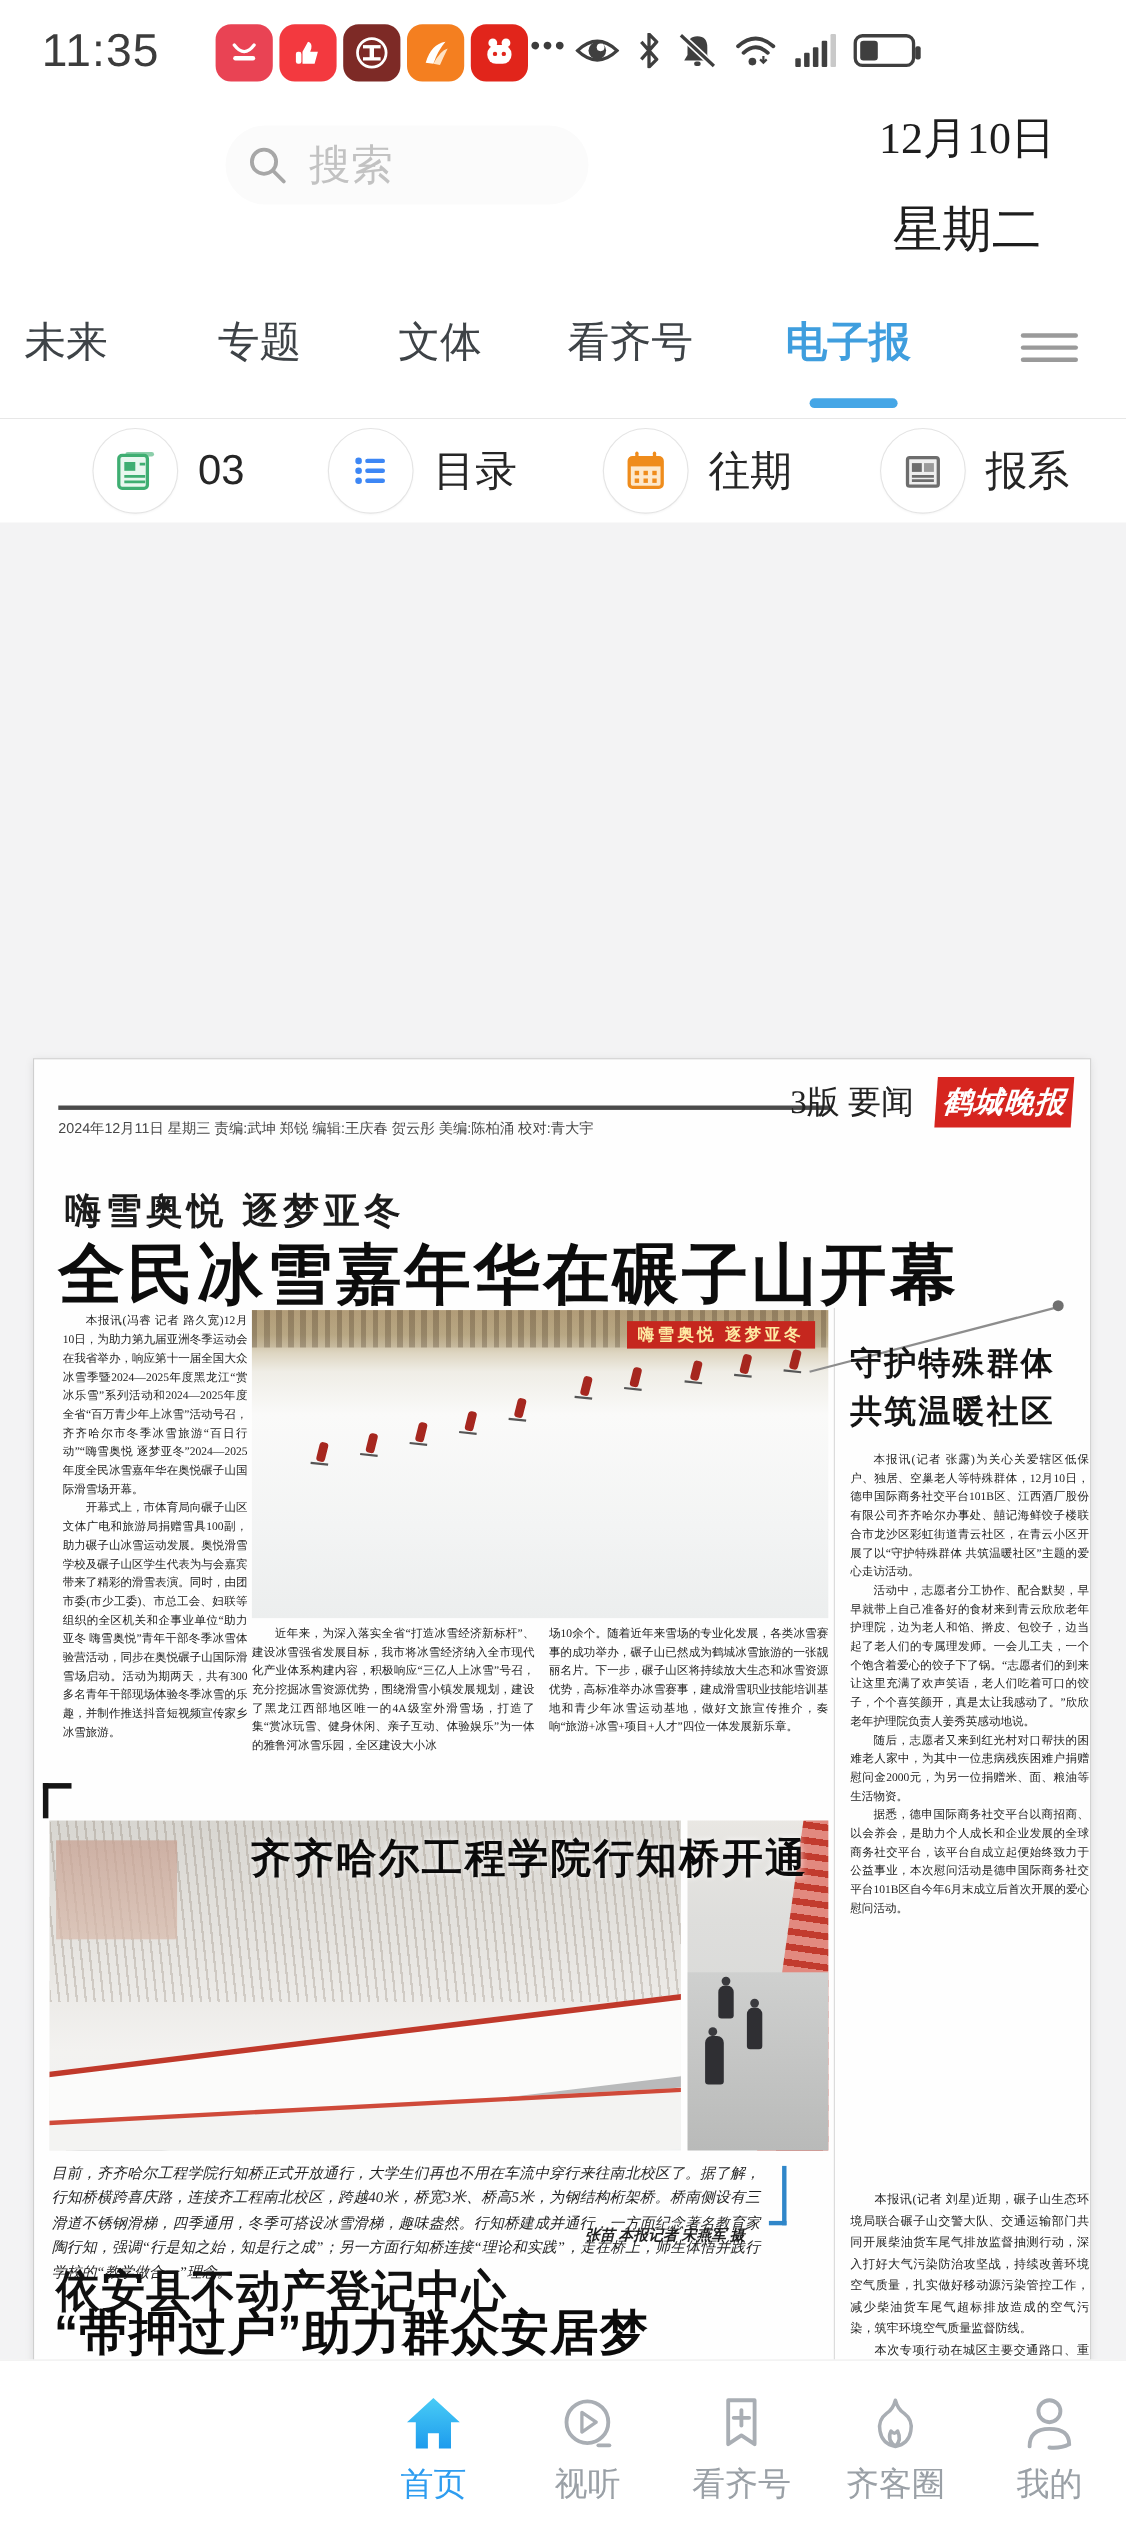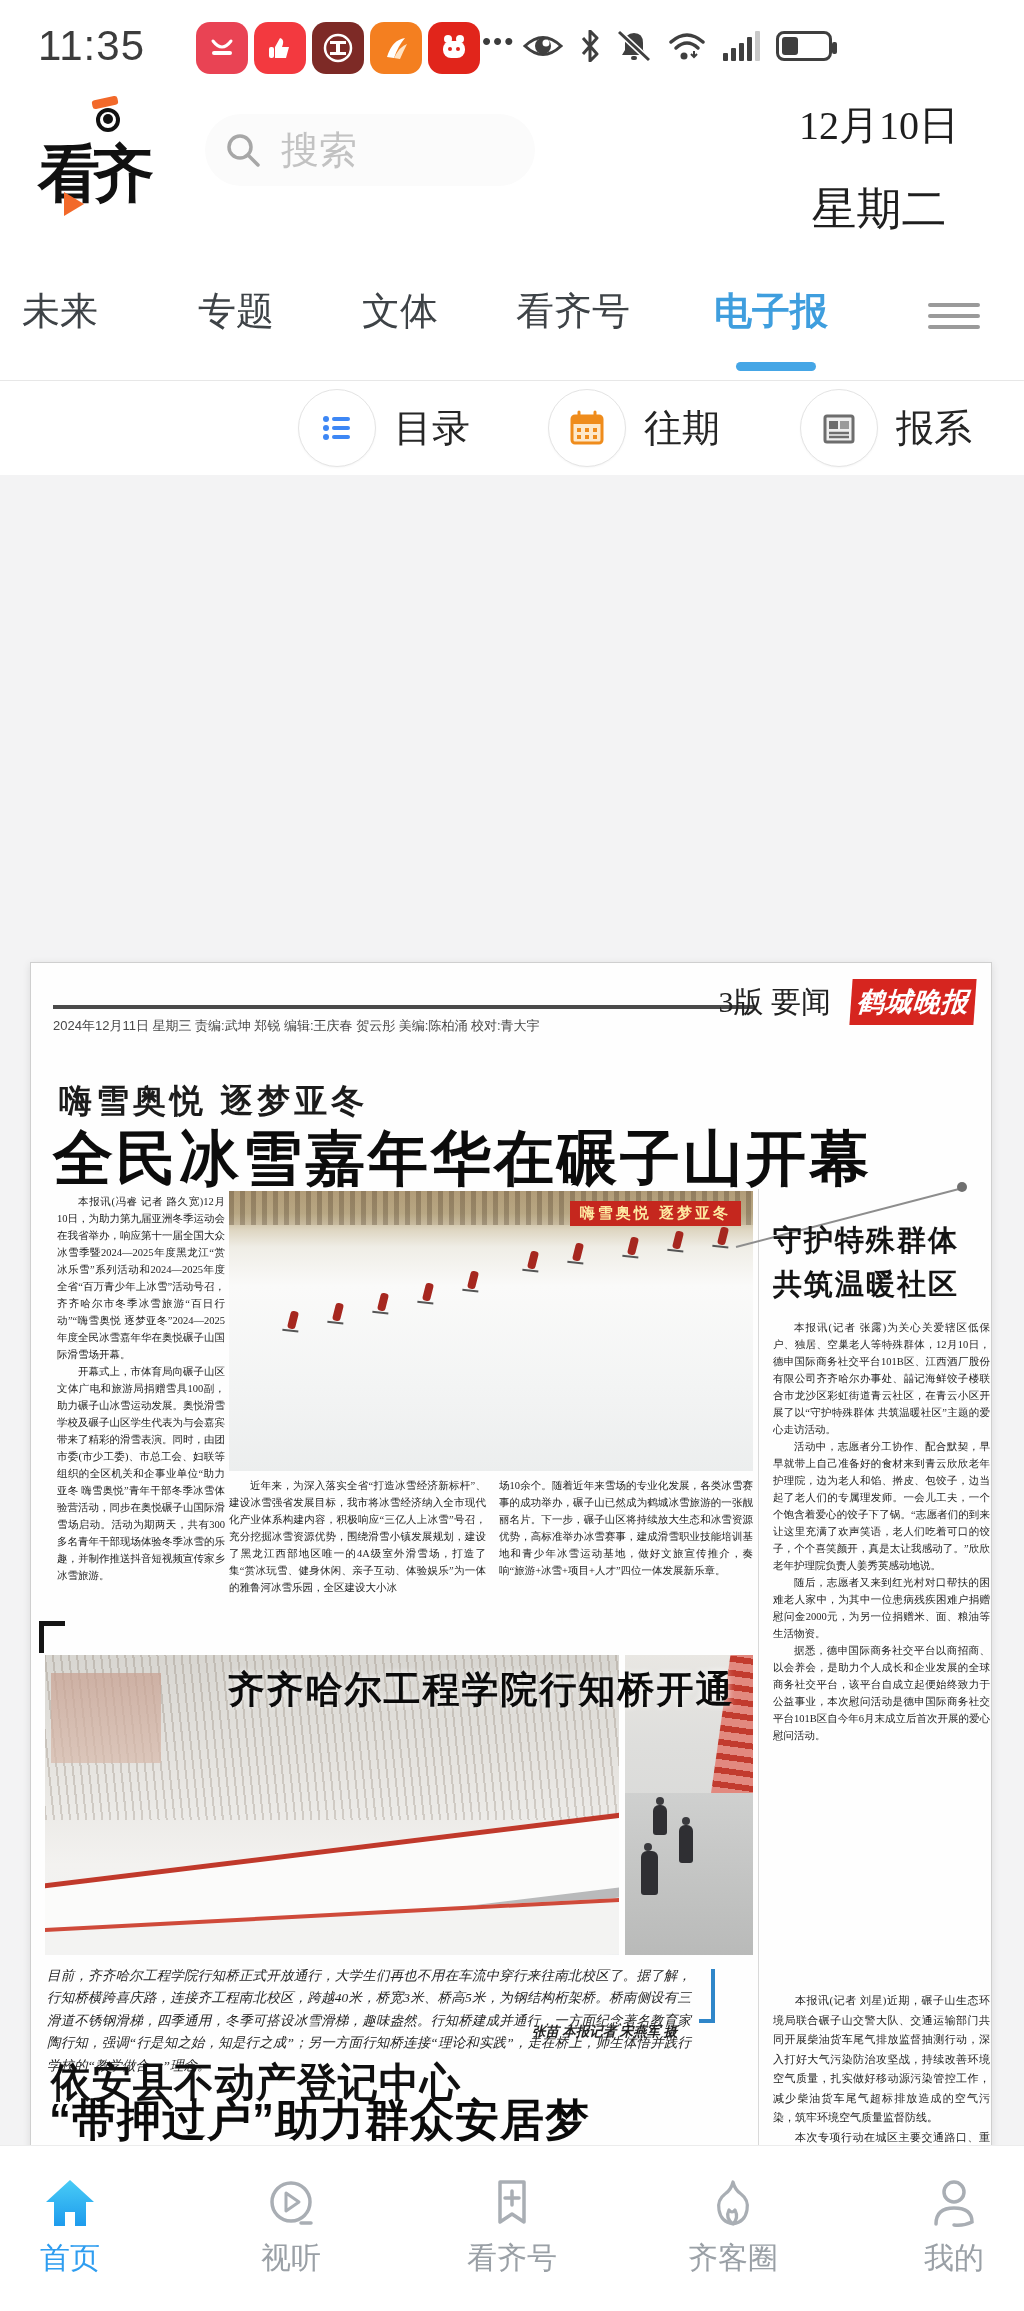--- a/index.html
+++ b/index.html
@@ -93,21 +93,21 @@
   .caption { position:absolute; left:16px; top:1002px; width:644px; font-size:13.5px; line-height:1.66; text-align:justify; color:#1f1f1f; font-style:italic; font-family:"Liberation Serif","DejaVu Serif",serif; }
   .credit { position:absolute; left:360px; top:1060px; width:286px; text-align:right; font-size:13.5px; font-weight:bold; font-style:italic; color:#1f1f1f; font-family:"Liberation Serif","DejaVu Serif",serif; }
   .blue-bracket { position:absolute; left:668px; top:1006px; width:16px; height:54px; border-right:4px solid #2f86c9; border-bottom:4px solid #2f86c9; }
   .a2-kicker { position:absolute; left:20px; top:1092px; font-size:40px; font-weight:600; color:#101010; letter-spacing:1px; }
   .a2-head { position:absolute; left:18px; top:1128px; font-size:44px; font-weight:900; color:#0b0b0b; letter-spacing:1px; }
   .a2-c1 { position:absolute; left:20px; top:1200px; width:224px; height:436px; font-size:11.5px; line-height:1.75; }
   .a2-c2 { position:absolute; left:258px; top:1200px; width:220px; height:436px; font-size:11.5px; line-height:1.75; }
   .a2-c3 { position:absolute; left:494px; top:1200px; width:222px; height:436px; font-size:11.5px; line-height:1.75; }
 
   
-  #tabbar { position:absolute; left:0; top:2145px; width:1024px; height:166px; background:#fff; border-top:1px solid #ececec; display:flex; justify-content:space-between; align-items:center; }
+  #tabbar { position:absolute; left:0; top:2145px; width:1024px; height:166px; background:#fff; border-top:1px solid #ececec; display:flex; justify-content:flex-end; align-items:center; }
   .tb-item { display:flex; flex-direction:column; align-items:center; gap:10px; width:140px; }
   .tb-label { font-size:30px; color:#9aa0a6; }
   .tb-item.active .tb-label { color:#2e9df0; }
 </style>
 </head>
 <body>
 
 <div id="status-bar">
   <span class="sb-time">11:35</span>
 
@@ -187,26 +187,20 @@
         <i class="dim" style="height:30px"></i>
       </span>
     <span class="battery">
         <span class="fill"></span>
         <span class="nub"></span>
       </span>
   </span>
 </div>
 
 <div id="app-header">
-  <div class="logo">
-    <span class="hat"></span>
-    <span class="eye"></span>
-    <span class="chars">看齐</span>
-    <span class="play"></span>
-  </div>
   <div class="search">
     <svg width="40" height="40" viewBox="0 0 40 40">
         <circle cx="17" cy="17" r="11" fill="none" stroke="#a7a7a7" stroke-width="3.5"></circle>
         <line x1="25" y1="25" x2="35" y2="35" stroke="#a7a7a7" stroke-width="3.5" stroke-linecap="round"></line>
       </svg>
     <span class="ph">搜索</span>
   </div>
   <div class="hdr-date np-serif">
     <div class="d1">12月10日</div>
     <div class="d2">星期二</div>
@@ -222,20 +216,33 @@
   <span class="tab-underline"></span>
   <span class="hamburger">
       <i></i>
       <i></i>
       <i></i>
     </span>
 </div>
 <div id="nav-div"></div>
 
 <div id="subnav">
+  <div class="sn-group" style="left:84px">
+    <span class="sn-circle">
+      <svg width="42" height="42" viewBox="0 0 42 42">
+          <rect x="6" y="7" width="26" height="30" rx="3" fill="#e9f7ef" stroke="#3fae72" stroke-width="3"></rect>
+          <rect x="11" y="13" width="10" height="8" fill="#3fae72"></rect>
+          <line x1="25" y1="15" x2="30" y2="15" stroke="#3fae72" stroke-width="2.5"></line>
+          <line x1="11" y1="26" x2="30" y2="26" stroke="#3fae72" stroke-width="2.5"></line>
+          <line x1="11" y1="31" x2="30" y2="31" stroke="#3fae72" stroke-width="2.5"></line>
+          <rect x="12" y="4" width="26" height="4" rx="2" fill="#3fae72" opacity=".6"></rect>
+        </svg>
+    </span>
+    <span class="sn-label">03</span>
+  </div>
   <div class="sn-group" style="left:298px">
     <span class="sn-circle">
       <svg width="42" height="42" viewBox="0 0 42 42">
           <circle cx="10" cy="12" r="3" fill="#3d87f5"></circle>
           <circle cx="10" cy="21" r="3" fill="#3d87f5"></circle>
           <circle cx="10" cy="30" r="3" fill="#3d87f5"></circle>
           <rect x="16" y="10" width="18" height="4" rx="2" fill="#3d87f5"></rect>
           <rect x="16" y="19" width="18" height="4" rx="2" fill="#3d87f5"></rect>
           <rect x="16" y="28" width="18" height="4" rx="2" fill="#3d87f5"></rect>
         </svg>

